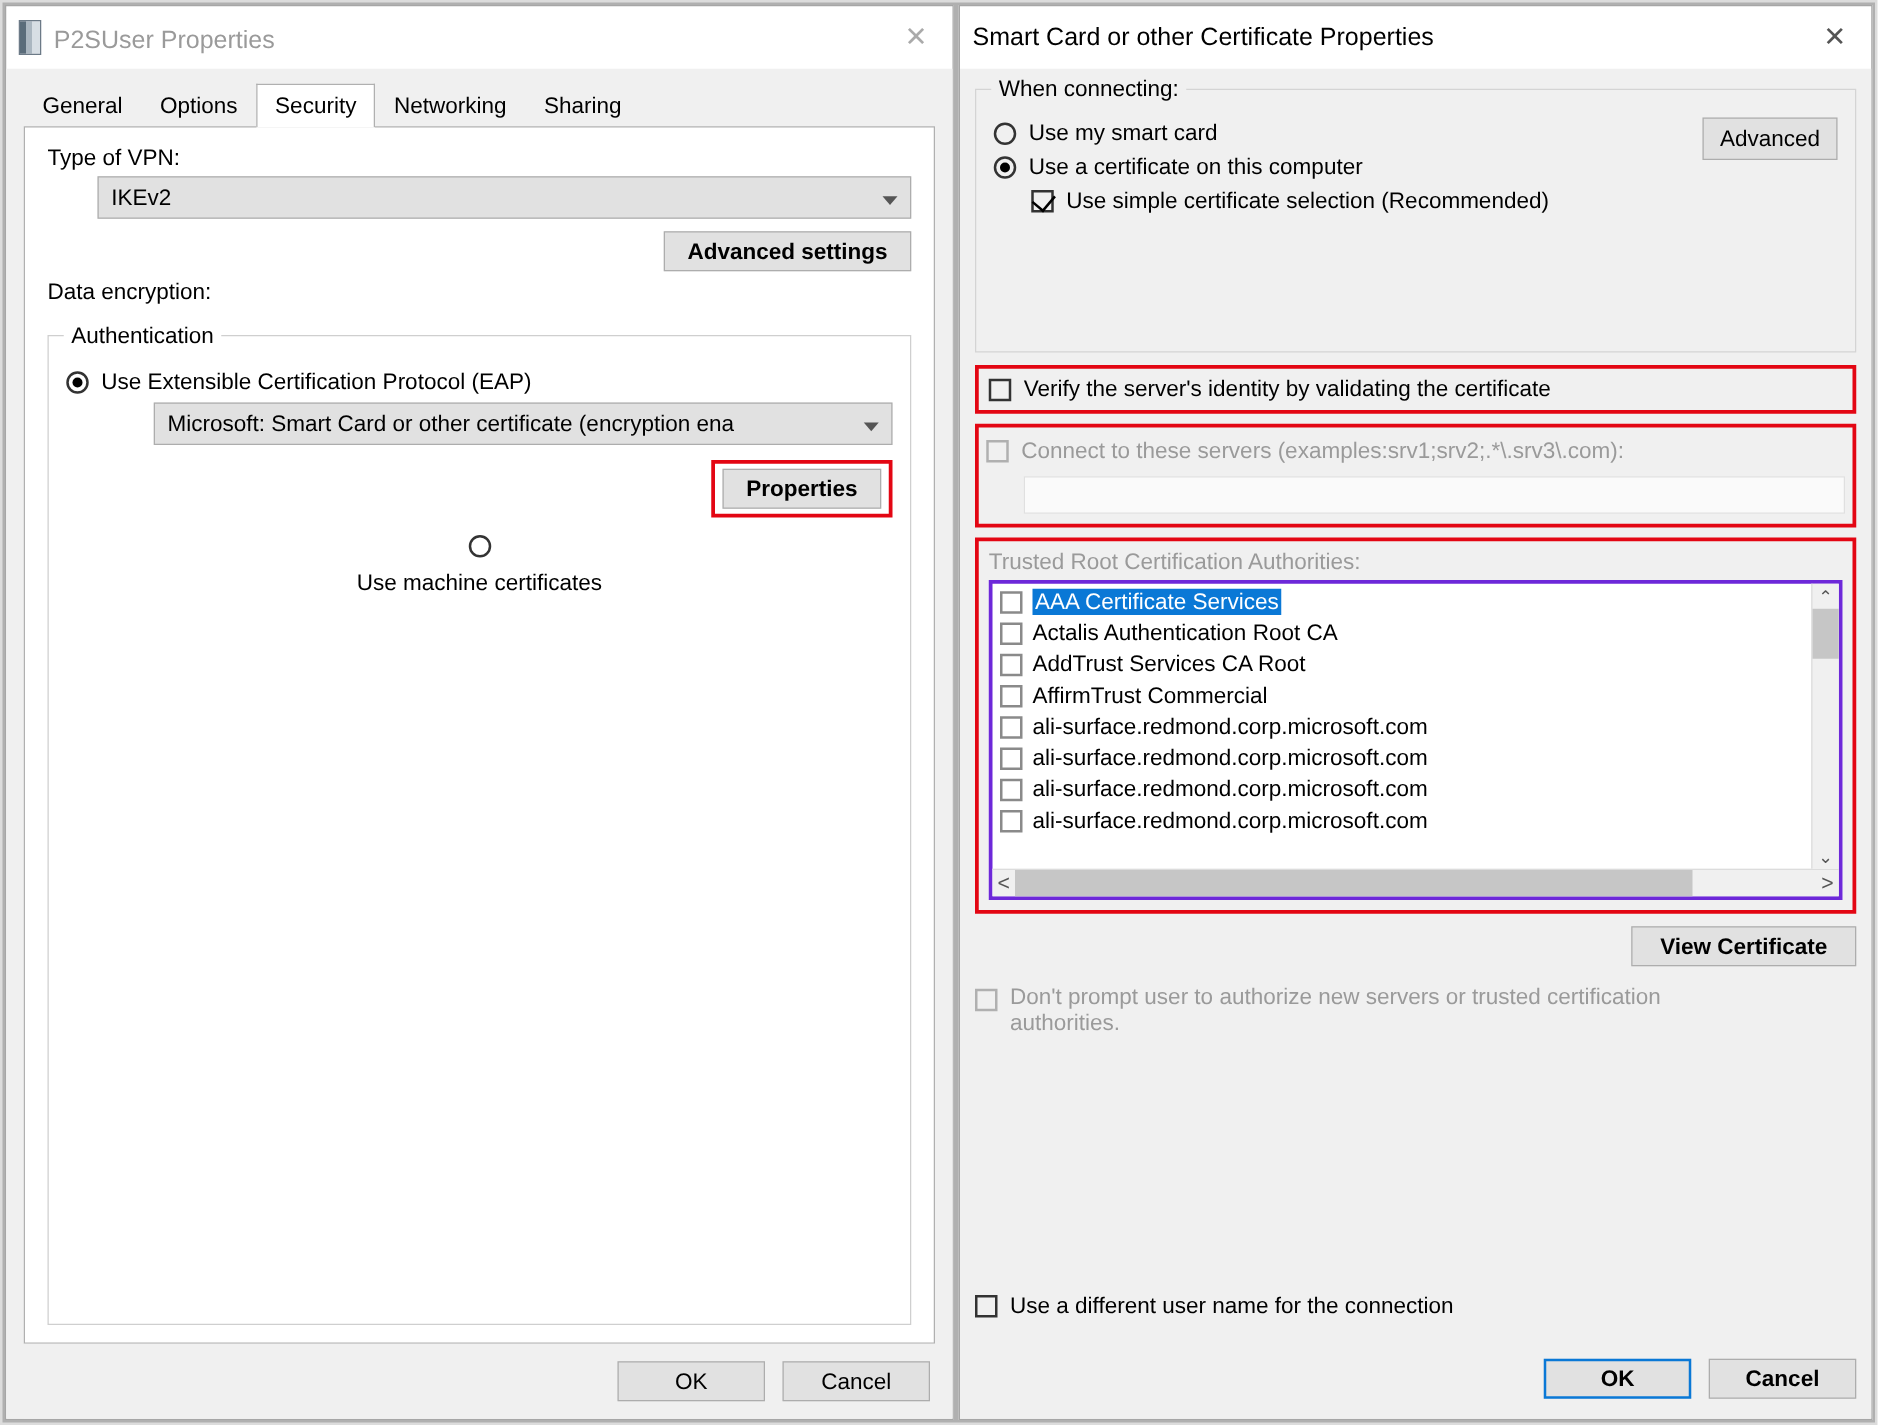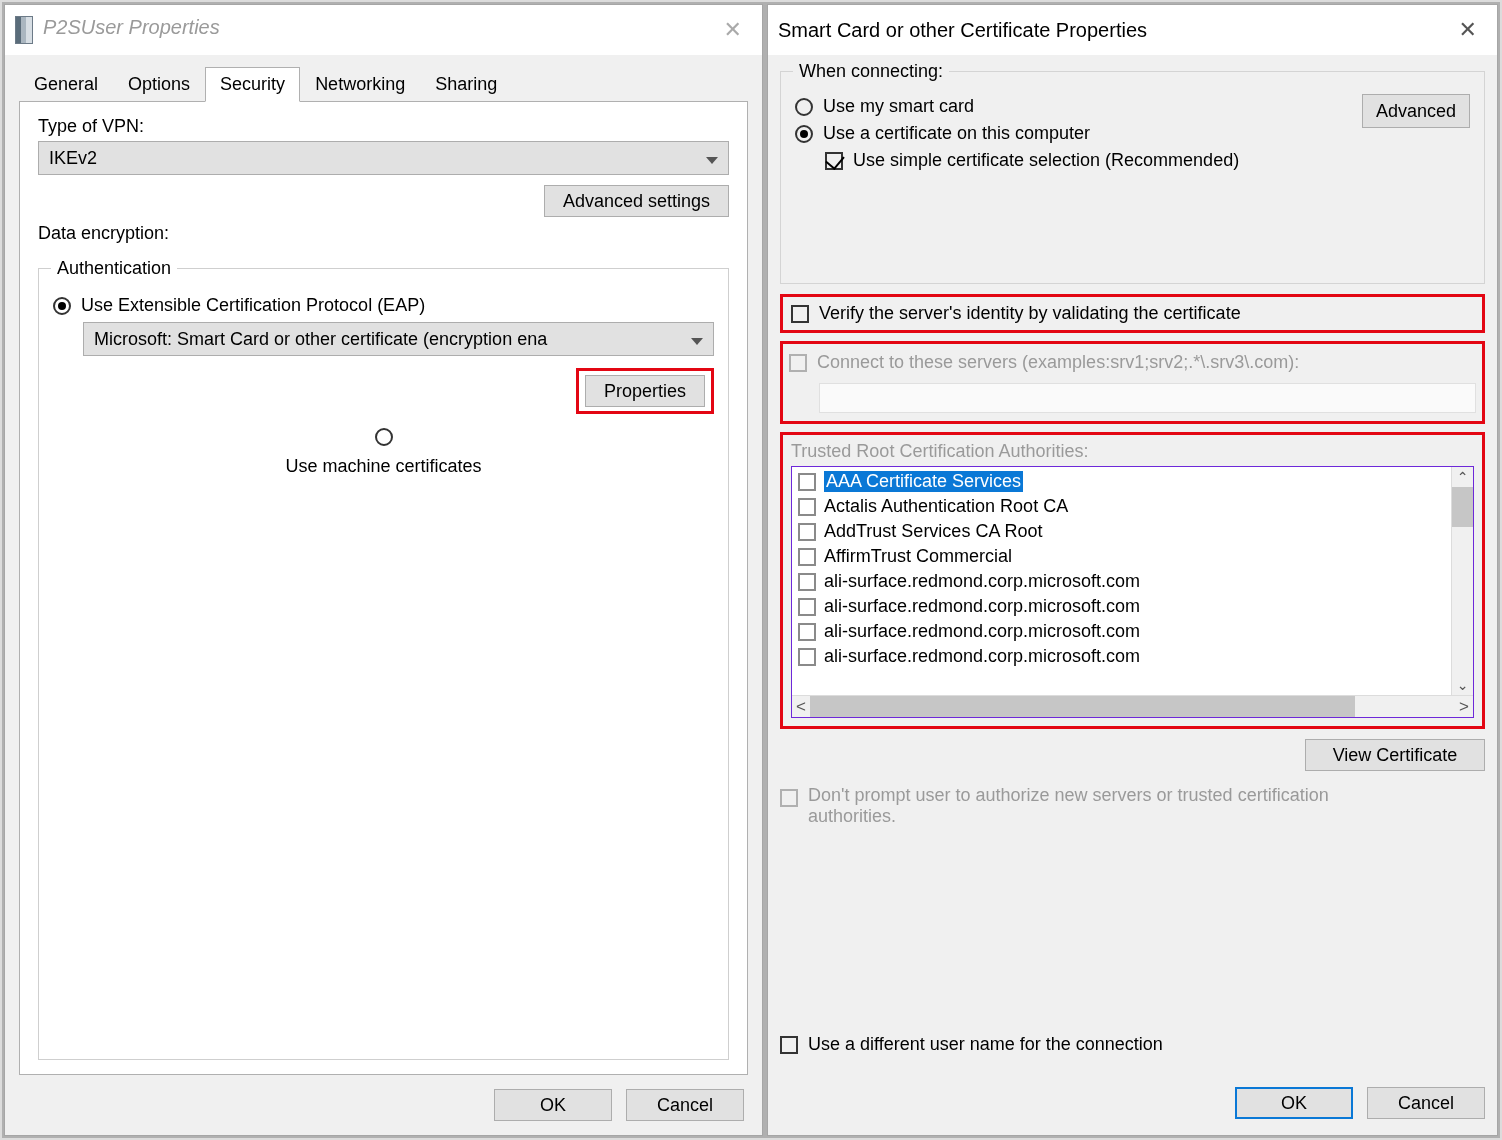--- a/index.html
+++ b/index.html
@@ -4,35 +4,35 @@
 <style>
   * { box-sizing: border-box; font-family: "Segoe UI", Tahoma, sans-serif; }
   body { margin: 0; background: #dcdcdc; width: 1502px; height: 1140px; padding: 2px; }
   .container { display: flex; gap: 4px; height: 100%; background: #b0b0b0; padding: 2px; }
   .window { background: #fff; border: 1px solid #a6a6a6; display: flex; flex-direction: column; }
   .win-left { width: 759px; height: 100%; }
   .win-right { flex: 1; height: 100%; }
   .titlebar { height: 50px; display: flex; align-items: center; padding: 0 10px; justify-content: space-between; }
   .titlebar.inactive .title-text { color: #9a9a9a; }
   .titlebar .title-text { font-size: 20px; color: #000; }
-  .title-left { display: flex; align-items: flex-start; gap: 10px; font-style: italic; }
+  .title-left { display: flex; align-items: flex-end; gap: 10px; }
   .app-icon { width: 18px; height: 28px; background: linear-gradient(90deg,#5a6c7a 0 30%, #aab6c0 30% 60%, #d7dee4 60% 100%); border: 1px solid #6c7a87; }
   .close-x { font-size: 22px; color: #555; padding: 4px 10px; cursor: default; }
   .close-x.dim { color: #aaa; }
   .body-area { flex:1; background: #f0f0f0; padding: 10px 12px; display: flex; flex-direction: column; position: relative; }
   
   .tab-strip { display: flex; align-items: flex-end; height: 34px; margin-top: 4px; }
   .tab { padding: 6px 14px; font-size: 18px; border: 1px solid transparent; color: #000; cursor: default; position: relative; top:1px; }
   .tab.active { background: #fff; border: 1px solid #b0b0b0; border-bottom: 1px solid #fff; }
   .tab-content { background: #fff; border: 1px solid #b0b0b0; flex:1; padding: 14px 18px; display:flex; flex-direction:column; }
   .label { font-size: 18px; color:#000; margin-bottom: 4px; }
-  .combo { height: 34px; background: #e1e1e1; border: 1px solid #adadad; display:flex; align-items:center; justify-content:space-between; padding: 0 10px; font-size: 18px; cursor:default; }
+  .combo { height: 34px; background: #e1e1e1; border: 1px solid #adadad; display:flex; align-items:center; justify-content:space-between; padding: 0 10px; font-size: 18px; cursor:default;margin-left:40px; }
   .combo .chev::after { content:""; display:inline-block; border-left:6px solid transparent; border-right:6px solid transparent; border-top:7px solid #555; }
   .btn { background: #e1e1e1; border: 1px solid #adadad; height: 32px; padding: 0 18px; font-size: 18px; display:inline-flex; align-items:center; justify-content:center; cursor:default; }
-  .btn-row { display:flex; justify-content:flex-end; margin-top: 10px; gap: 14px; }
+  .btn-row { display:flex; justify-content:flex-end; margin-top: 10px; gap: 14px; font-weight: bold; }
   
   .groupbox { border: 1px solid #cfcfcf; margin-top: 14px; position: relative; padding: 20px 14px 20px 14px; flex:1; display:flex; flex-direction:column; }
   .group-title { position:absolute; top:-11px; left:12px; background:inherit; padding: 0 6px; font-size:18px; }
   .groupbox-white .group-title { background:#fff; }
   .groupbox-gray .group-title { background:#f0f0f0; }
   .groupbox-gray { border-color:#d4d4d4; }
   
   .opt { display:flex; align-items:center; gap: 10px; font-size:18px; margin: 6px 0; }
   .radio { width:18px; height:18px; border-radius:50%; border:2px solid #333; position:relative; flex-shrink:0; }
   .radio.on::after { content:""; position:absolute; inset:3px; background:#000; border-radius:50%; }
@@ -163,21 +163,21 @@
             <div class="chk disabled"></div>
             <span class="disabled-text">Connect to these servers (examples:srv1;srv2;.*\.srv3\.com):</span>
           </div>
           <div class="indent">
             <div class="textfield disabled"></div>
           </div>
         </div>
 
         <div class="red-box-inset" style="padding:6px 8px 8px 8px;">
           <div class="disabled-text" style="font-size:18px; margin-bottom:4px;">Trusted Root Certification Authorities:</div>
-          <div style="border:1px solid #6d28d9; background:#fff;">
+          <div style="border:3px solid #6d28d9; background:#fff;">
             <div style="display:flex; height:228px;">
               <div class="listbox">
                 <div class="li sel">
                     <div class="chk"></div>
                     <span class="txt">AAA Certificate Services</span>
                   </div>
                 <div class="li">
                     <div class="chk"></div>
                     <span class="txt">Actalis Authentication Root CA</span>
                   </div>

